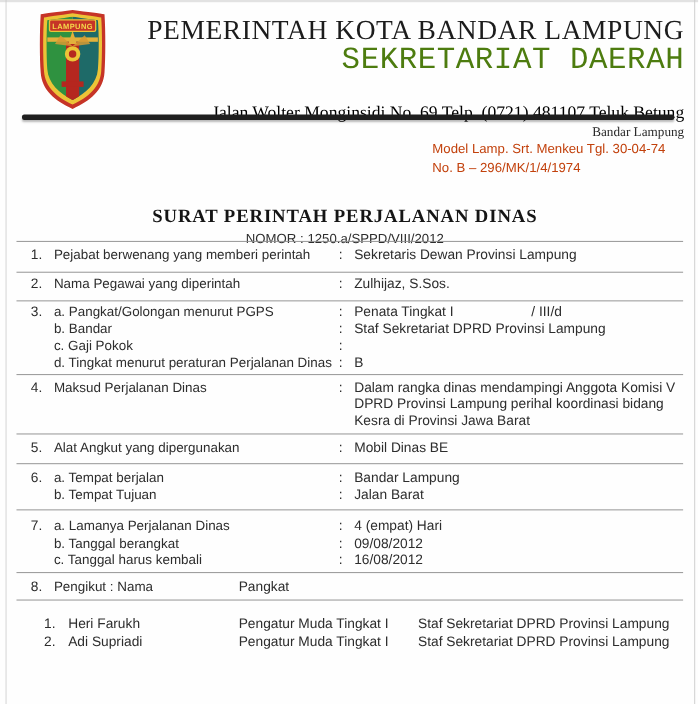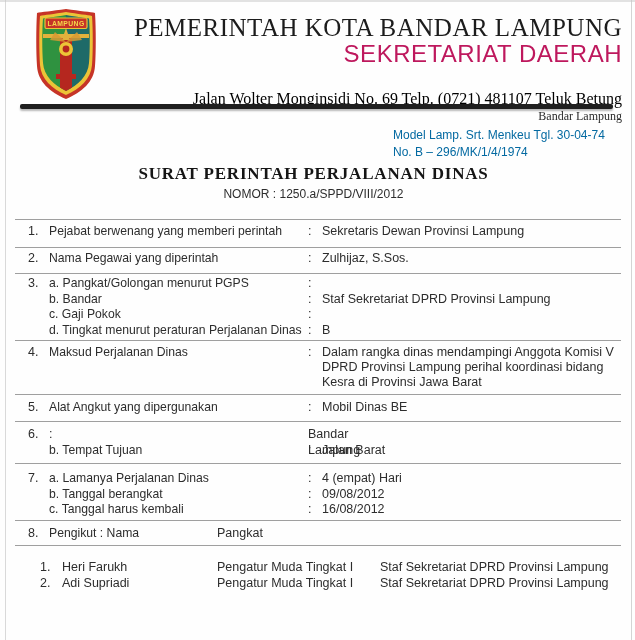--- a/index.html
+++ b/index.html
@@ -14,30 +14,30 @@
   
   .edge{position:absolute;background:#c9c9c9;}
   .edge-left{left:5px;top:0;bottom:0;width:1px;opacity:.7;}
   .edge-right{left:631px;top:0;bottom:0;width:1px;opacity:.8;}
   .edge-top{left:0;right:0;top:0;height:2px;background:#e2e2e2;}
 
   
   .logo{position:absolute;left:30px;top:8px;width:72px;height:92px;}
   .header-text{position:absolute;left:112px;top:14px;width:510px;text-align:right;}
   .org1{font-family:"Liberation Serif",serif;font-size:25px;letter-spacing:.5px;color:#1c1c1c;line-height:1.08;}
-  .org2{font-family:Liberation Sans, sans-serif;font-size:24px;letter-spacing:.5px;color:#be185d;line-height:1.05;}
+  .org2{font-family:Liberation Mono, monospace;font-size:28px;letter-spacing:.5px;color:#4d7c0f;line-height:1.05;}
   .addr{font-family:"Liberation Serif",serif;font-size:16px;color:#000000;margin-top:23px;line-height:1.25;}
   .addr2{font-family:"Liberation Serif",serif;font-size:12px;color:#2a2a2a;line-height:1.25;}
   .rule{position:absolute;left:20px;width:593px;top:104px;height:5px;background:#1f1f1f;border-radius:2px;box-shadow:0 2px 2px rgba(0,0,0,.28);}
 
   
-  .doc-ref{position:absolute;left:393px;top:127px;font-size:12px;line-height:1.45;color:#0369a1;}
-
-  
-  .title-block{position:absolute;left:0;right:8px;top:164px;text-align:center;}
+  .doc-ref{position:absolute;left:393px;top:127px;font-size:12px;line-height:1.45;color:#c2410c;}
+
+  
+  .title-block{position:absolute;left:0;right:8px;top:187px;text-align:center;}
   .title-main{font-family:"Liberation Serif",serif;font-weight:bold;font-size:17px;letter-spacing:.8px;color:#151515;}
   .title-num{font-size:12px;color:#2d2d2d;margin-top:3px;}
 
   
   .sep{position:absolute;left:15px;right:14px;height:1px;background:#8e8e8e;opacity:.85;}
 
   
   .frow{position:absolute;left:15px;right:14px;font-size:12.5px;}
   .fline{display:grid;grid-template-columns:34px 259px 14px 1fr;height:15.5px;line-height:15.5px;}
   .fline-wrap{display:grid;grid-template-columns:34px 259px 14px 1fr;}
@@ -129,20 +129,21 @@
       <span class="cell-colon">:</span>
       <span class="cell-value">Zulhijaz, S.Sos.</span>
     </div>
   </div>
 
   <div class="frow" style="top:276px">
     <div class="fline">
       <span class="cell-no">3.</span>
       <span class="cell-label">a. Pangkat/Golongan menurut PGPS</span>
       <span class="cell-colon">:</span>
+      <span class="cell-value"><span class="val-part1">Penata Tingkat I</span><span>/ III/d</span></span>
     </div>
     <div class="fline">
       <span class="cell-no"></span>
       <span class="cell-label">b. Bandar</span>
       <span class="cell-colon">:</span>
       <span class="cell-value">Staf Sekretariat DPRD Provinsi Lampung</span>
     </div>
     <div class="fline">
       <span class="cell-no"></span>
       <span class="cell-label">c. Gaji Pokok</span>
@@ -171,20 +172,21 @@
       <span class="cell-no">5.</span>
       <span class="cell-label">Alat Angkut yang dipergunakan</span>
       <span class="cell-colon">:</span>
       <span class="cell-value">Mobil Dinas BE</span>
     </div>
   </div>
 
   <div class="frow" style="top:427px">
     <div class="fline">
       <span class="cell-no">6.</span>
+      <span class="cell-label">a. Tempat berjalan</span>
       <span class="cell-colon">:</span>
       <span class="cell-value">Bandar Lampung</span>
     </div>
     <div class="fline">
       <span class="cell-no"></span>
       <span class="cell-label">b. Tempat Tujuan</span>
       <span class="cell-colon">:</span>
       <span class="cell-value">Jalan Barat</span>
     </div>
   </div>

